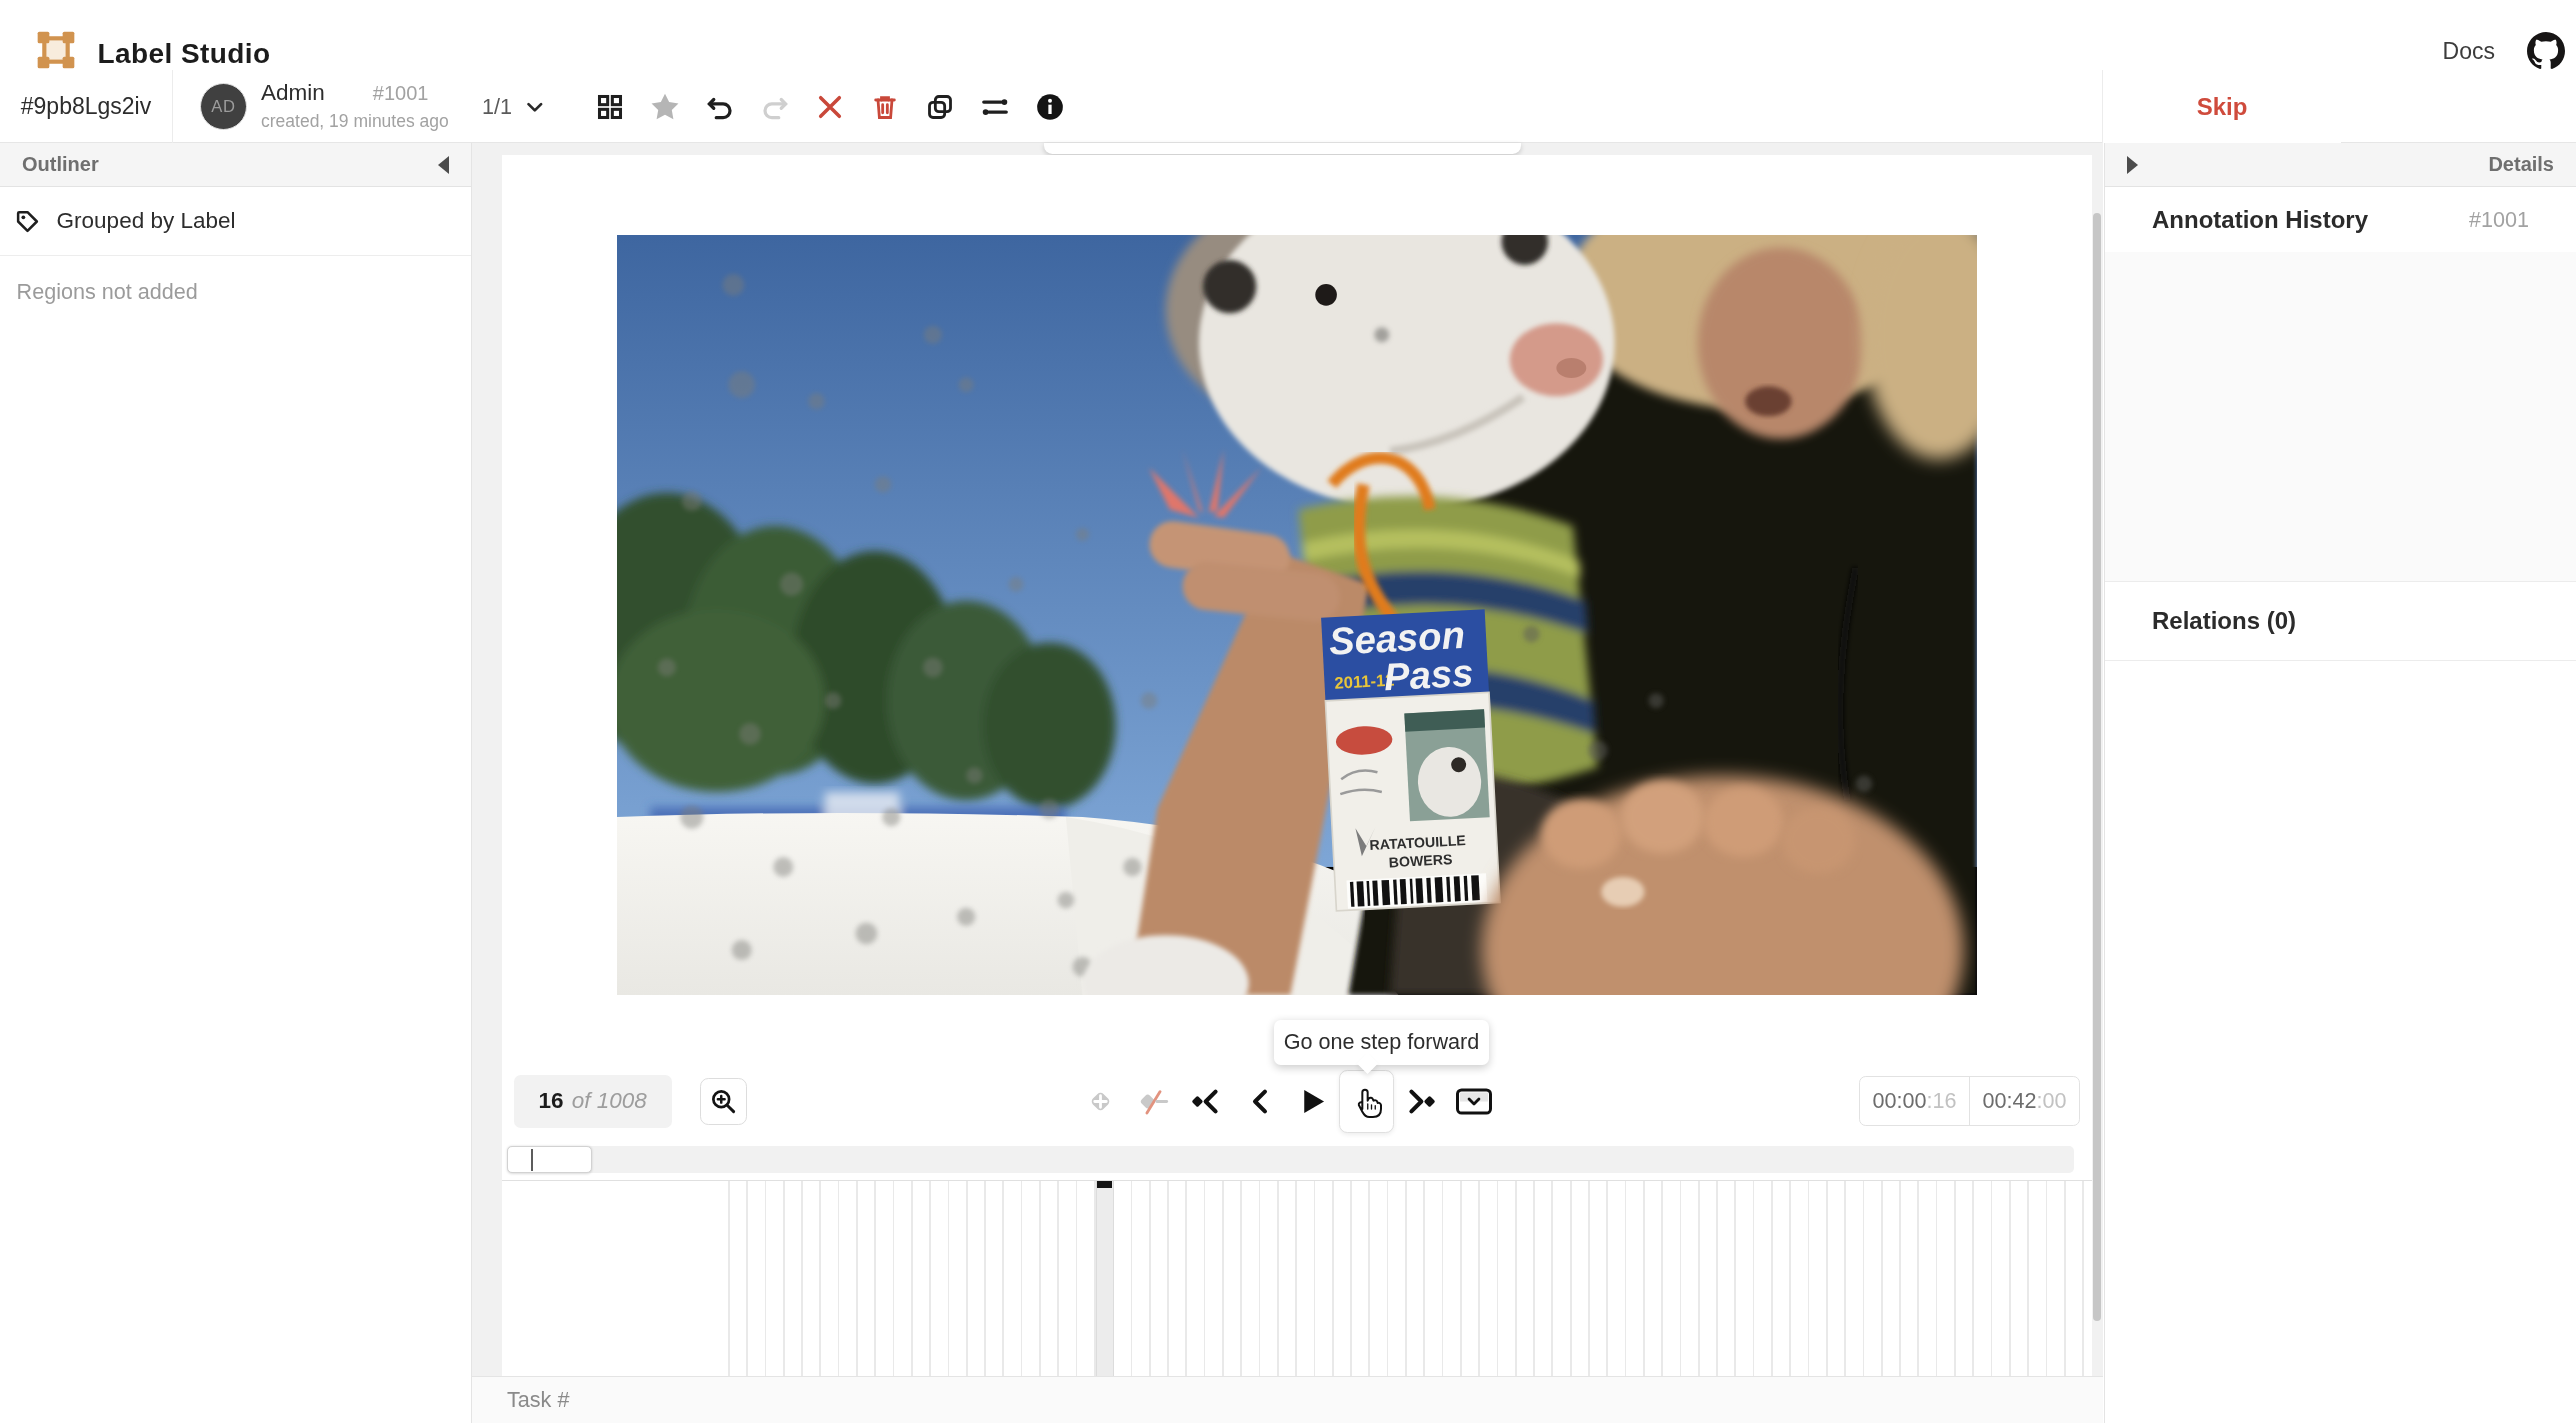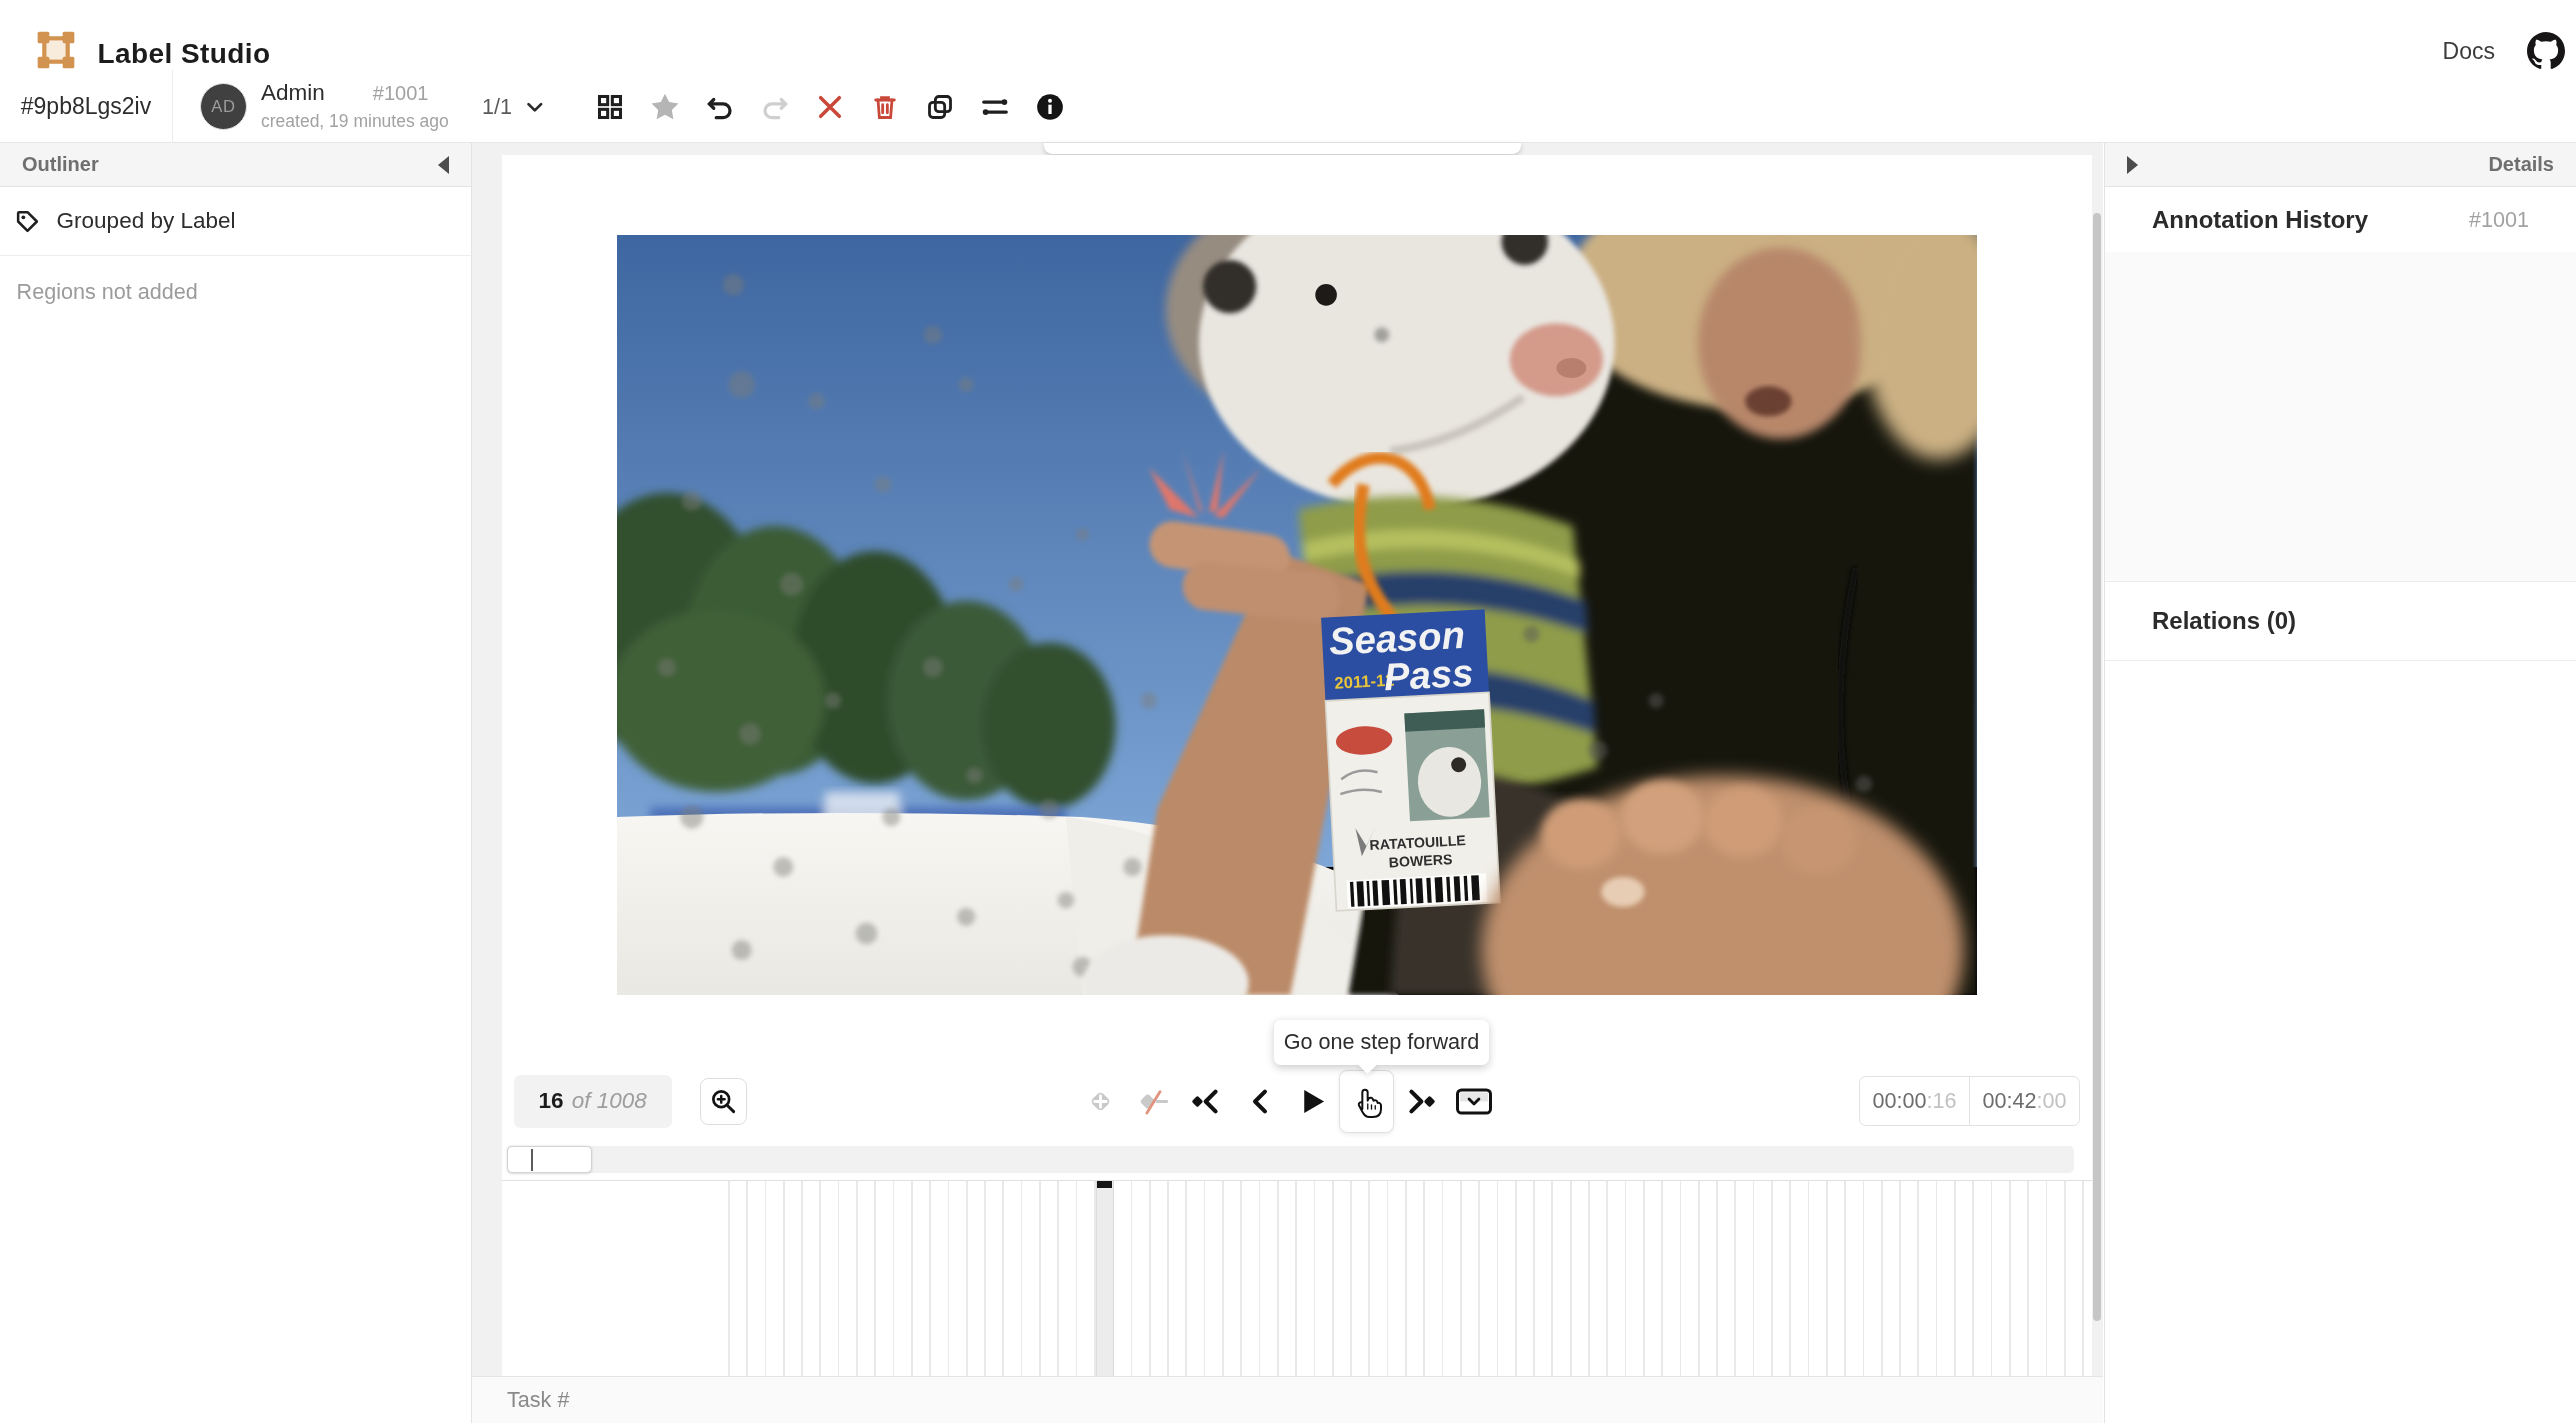--- a/index.html
+++ b/index.html
@@ -200,20 +200,21 @@
       </div>
       <div class="tbtn">
         <svg width="28" height="28" viewBox="0 0 24 24">
             <circle cx="12" cy="12" r="11" fill="#141414"></circle>
             <rect x="10.6" y="10" width="2.8" height="8" fill="#fff"></rect>
             <circle cx="12" cy="6.6" r="1.7" fill="#fff"></circle>
           </svg>
       </div>
     </div>
 
+    <button id="skip-btn">Skip</button>
   </div>
 
   <div id="left-sidebar">
     <div class="panel-head" id="outliner-head">
       <span>Outliner</span>
       <span class="spacer"></span>
       <span class="tri tri-left"></span>
     </div>
     <div id="group-row">
       <svg width="25" height="25" viewBox="0 0 24 24">

